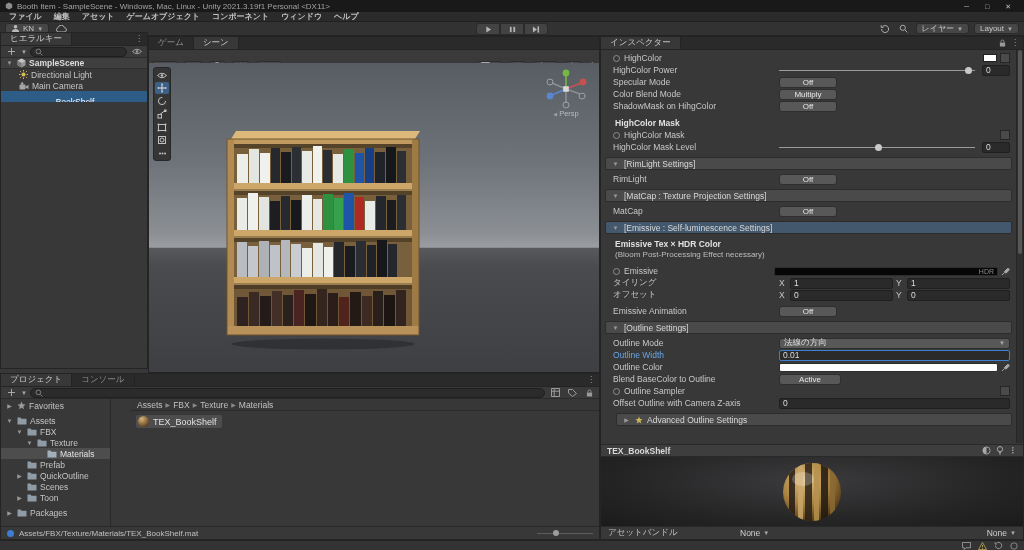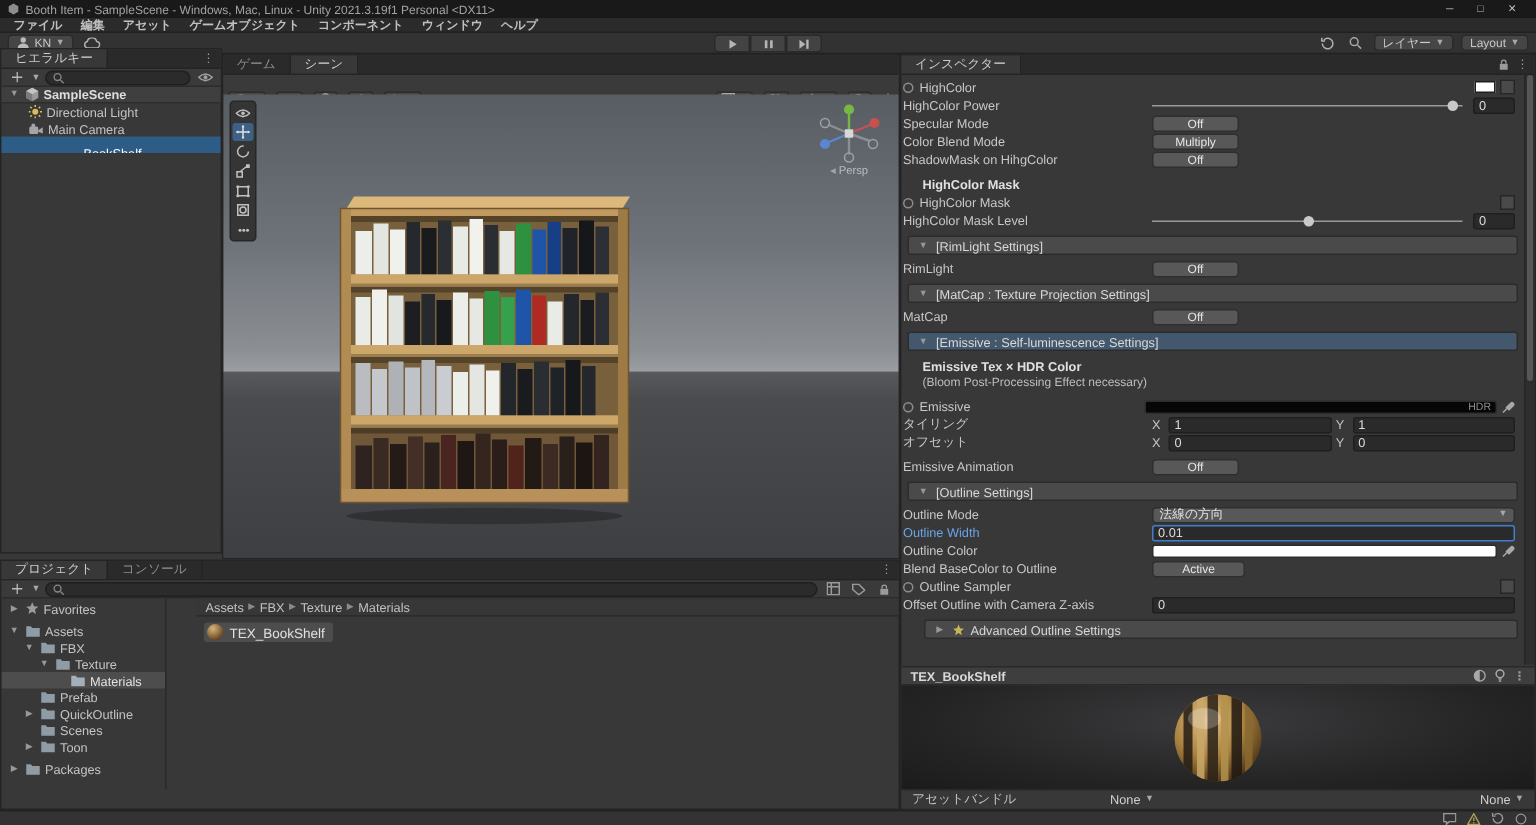--- a/index.html
+++ b/index.html
@@ -58,21 +58,21 @@
 .gizmo-wrap{position:absolute;right:10px;top:4px;text-align:center;}
 .persp{font-size:7.5px;color:#b9bcc0;display:flex;align-items:center;gap:2px;justify-content:center;margin-top:-2px;}
 .persp .arrow{font-size:5px;color:#9fa3a8;}
 .bookshelf-wrap{position:absolute;left:74px;top:64px;}
 
 
 #inspector{left:600px;top:36px;width:424px;height:504px;}
 .insp-scroll{position:absolute;left:0;top:13px;right:7px;bottom:96px;overflow:hidden;padding-top:2px;}
 .vscroll{position:absolute;right:0;top:13px;bottom:96px;width:7px;background:#2e2e2e;border-left:1px solid #262626;}
 .vthumb{position:absolute;left:1px;right:1px;top:0;height:52%;background:#575757;border-radius:3px;}
-.irow{display:flex;align-items:center;height:12px;padding:0 6px 0 1px;color:#c8c8c8;font-size:8.5px;}
+.irow{display:flex;align-items:center;height:12px;padding:0 6px 0 12px;color:#c8c8c8;font-size:8.5px;}
 .lbl{width:166px;flex:none;white-space:nowrap;overflow:hidden;}
 .lbl.w150{width:150px;}
 .lbl.blue{color:#6aa5e8;}
 .val{flex:1;display:flex;align-items:center;gap:3px;min-width:0;}
 .ibtn{height:11px;width:58px;background:#585858;border:1px solid #2e2e2e;border-radius:3px;display:flex;align-items:center;justify-content:center;color:#e6e6e6;font-size:8px;}
 .slot-circle{width:7px;height:7px;border:1px solid #8d8d8d;border-radius:50%;flex:none;margin-right:4px;}
 .mini-swatch{width:14px;height:8px;background:#ffffff;border:1px solid #1f1f1f;flex:none;}
 .mini-thumb{width:10px;height:10px;background:#4a4a4a;border:1px solid #262626;flex:none;margin-left:3px;}
 .slider{position:relative;flex:1;height:11px;}
 .slider .track{position:absolute;left:0;right:0;top:5px;height:1px;background:#9a9a9a;}
@@ -906,20 +906,28 @@
         <span>Materials</span>
       </div>
       <div class="asset-area">
         <div class="asset-chip">
           <span class="sphere-icon"></span>
           <span>TEX_BookShelf</span>
         </div>
       </div>
     </div>
 
+    <div class="pstatus">
+      <span class="bluedot"></span>
+      <span>Assets/FBX/Texture/Materials/TEX_BookShelf.mat</span>
+      <div class="zoom">
+          <div class="track"></div>
+          <div class="thumb"></div>
+        </div>
+    </div>
   </div>
 
   <div id="statusbar">
     <svg width="9" height="8" viewBox="0 0 10 9">
         <path d="M0.5 0.5h9v6h-5l-2 2v-2h-2Z" fill="none" stroke="#9a9a9a"></path>
       </svg>
     <svg width="9" height="8" viewBox="0 0 10 9">
         <path d="M5 0.5 9.5 8.5H0.5Z" fill="none" stroke="#b0a050"></path>
         <line x1="5" y1="3.4" x2="5" y2="6" stroke="#b0a050"></line>
         <circle cx="5" cy="7.3" r="0.6" fill="#b0a050"></circle>

